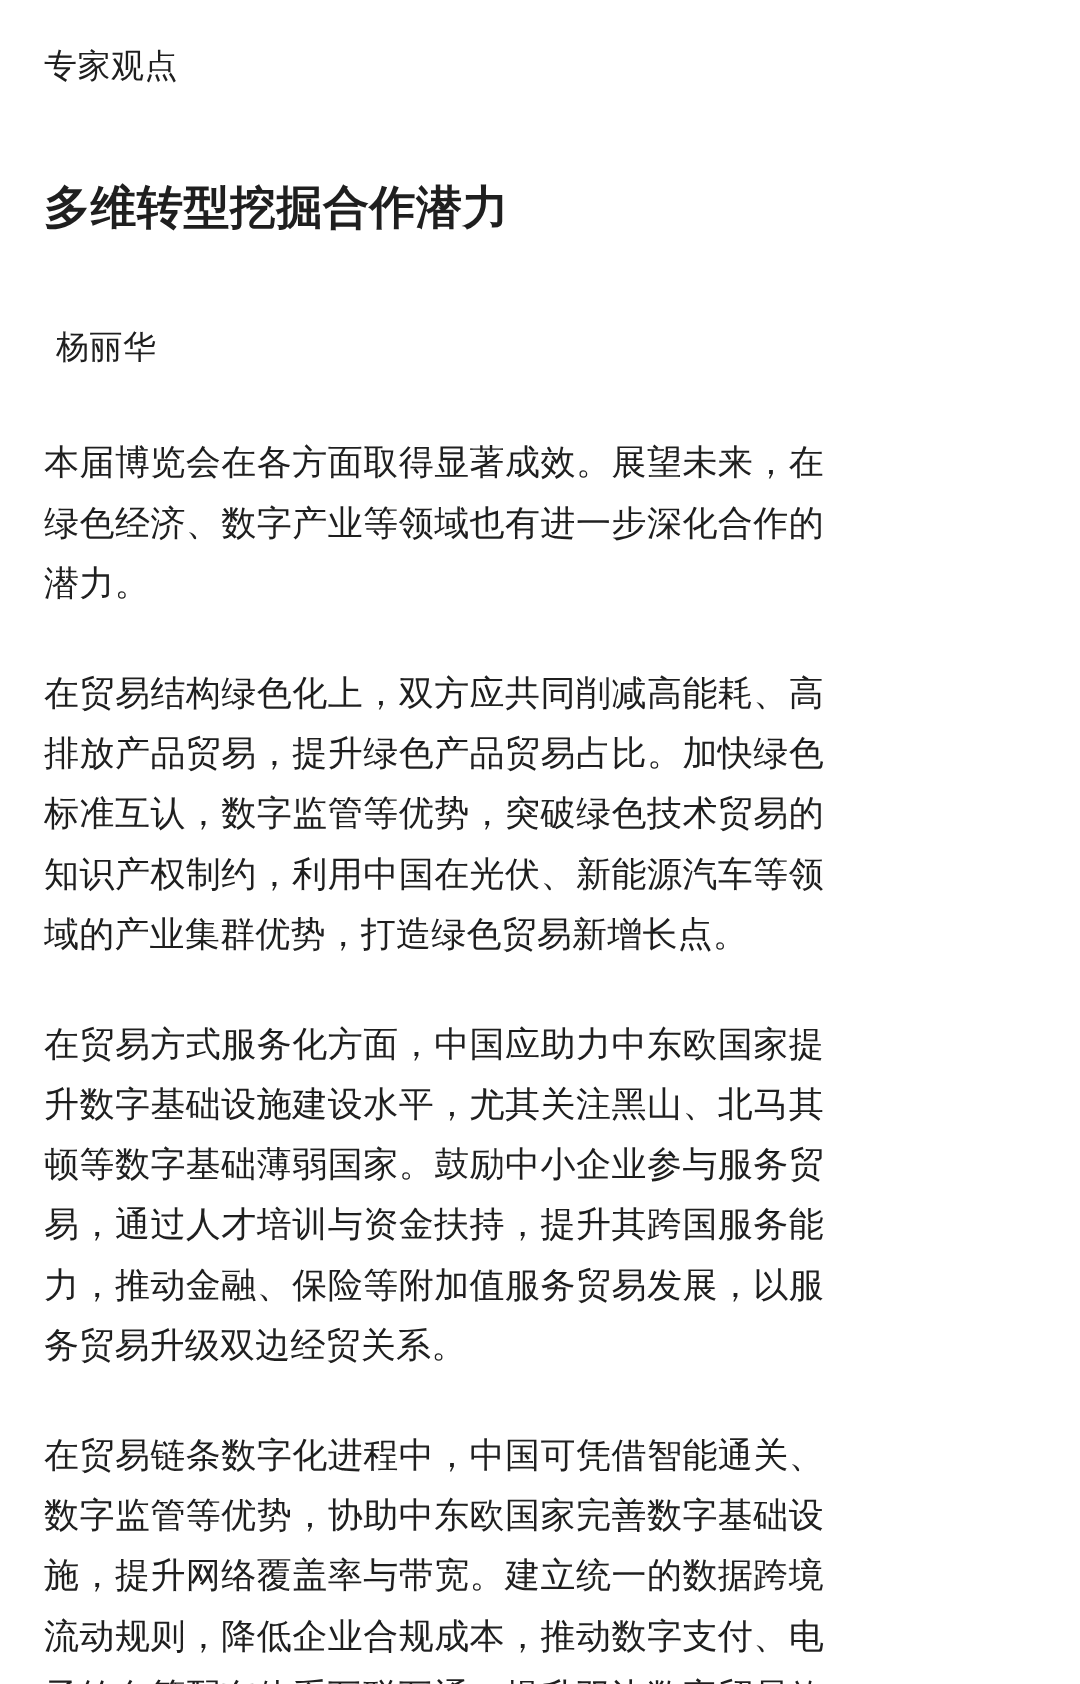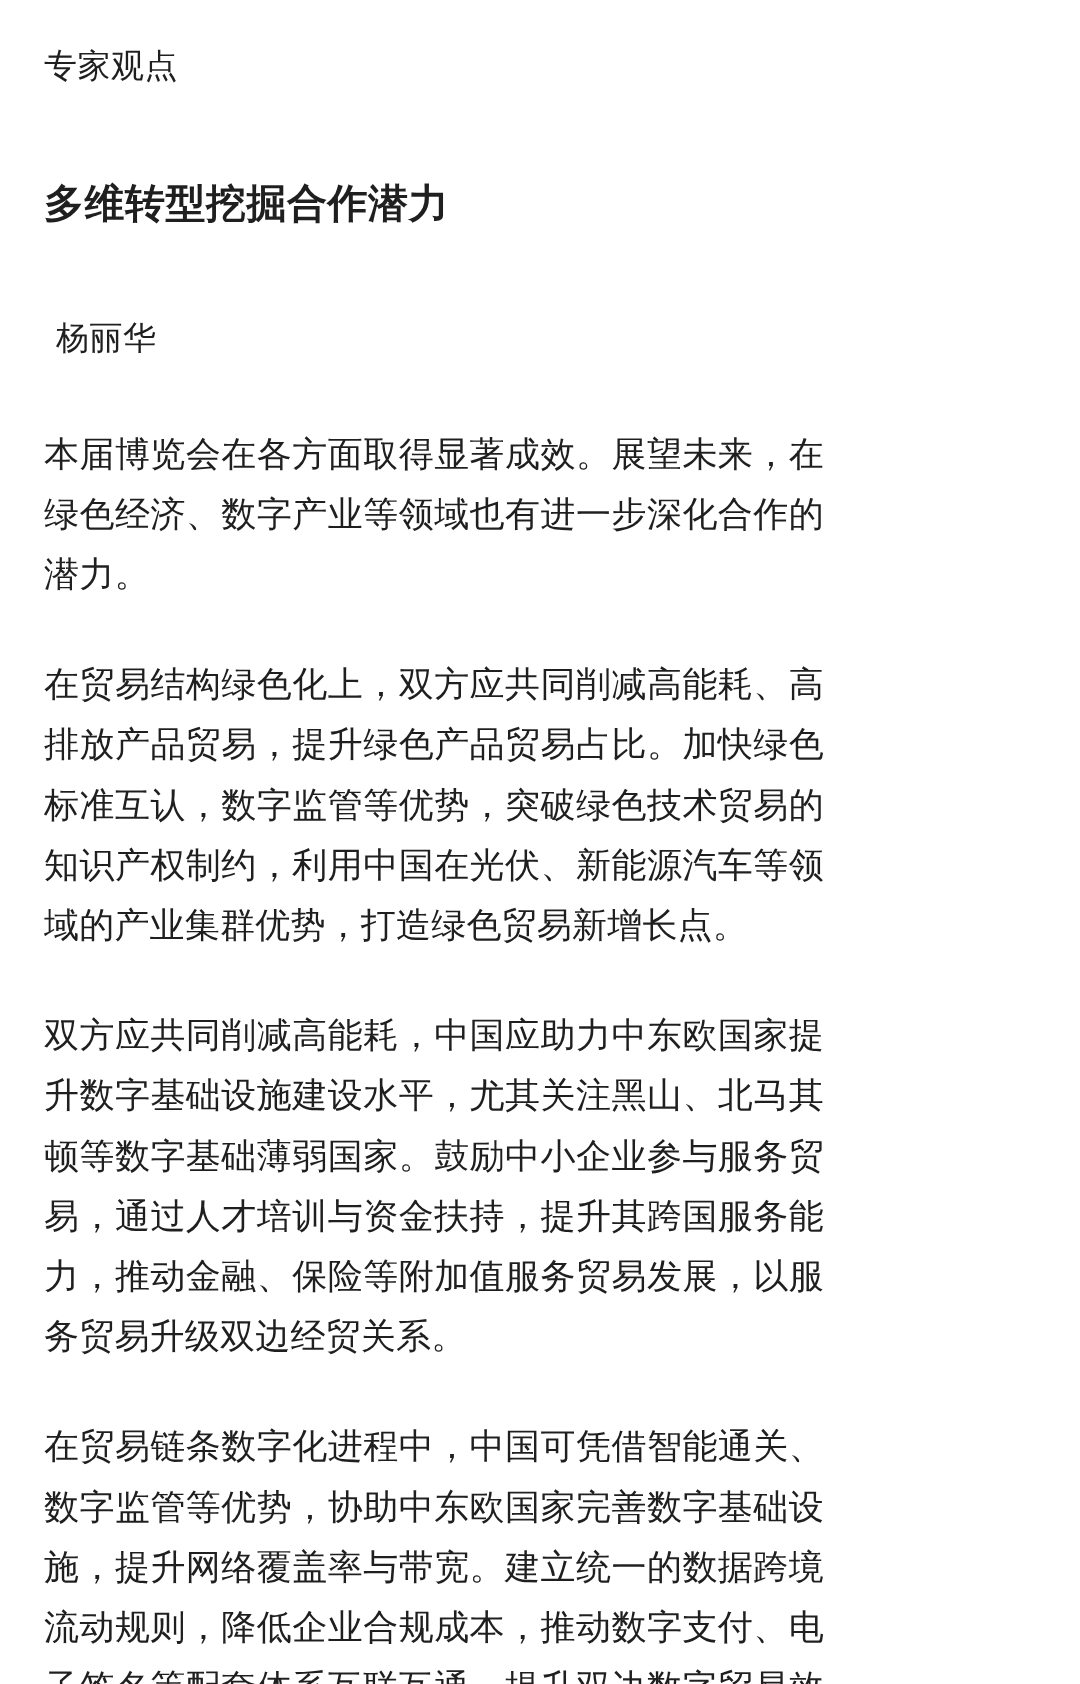--- a/index.html
+++ b/index.html
@@ -22,21 +22,21 @@
     background: #ffffff;
   }
   .kicker {
     font-size: 33px;
     line-height: 1.45;
     color: #1f1f1f;
     margin: 14px 0 0 0;
     letter-spacing: 0.5px;
   }
   .headline {
-    font-size: 40px;
+    font-size: 46px;
     line-height: 1.45;
     color: #1f1f1f;
     margin: 84px 0 0 0;
     letter-spacing: 0.5px;
   }
   .byline {
     font-size: 33px;
     line-height: 1.45;
     color: #1f1f1f;
     margin: 82px 0 0 12px;
@@ -65,17 +65,17 @@
 
   <div class="kicker">专家观点</div>
 
   <h1 class="headline">多维转型挖掘合作潜力</h1>
 
   <div class="byline">杨丽华</div>
 
   <div class="body-block">
     <p class="para">本届博览会在各方面取得显著成效。展望未来，在绿色经济、数字产业等领域也有进一步深化合作的潜力。</p>
     <p class="para">在贸易结构绿色化上，双方应共同削减高能耗、高排放产品贸易，提升绿色产品贸易占比。加快绿色标准互认，数字监管等优势，突破绿色技术贸易的知识产权制约，利用中国在光伏、新能源汽车等领域的产业集群优势，打造绿色贸易新增长点。</p>
-    <p class="para">双方应共同削减高能耗，中国应助力中东欧国家提升数字基础设施建设水平，尤其关注黑山、北马其顿等数字基础薄弱国家。鼓励中小企业参与服务贸易，通过人才培训与资金扶持，提升其跨国服务能力，推动金融、保险等附加值服务贸易发展，以服务贸易升级双边经贸关系。</p>
+    <p class="para">在贸易方式服务化方面，中国应助力中东欧国家提升数字基础设施建设水平，尤其关注黑山、北马其顿等数字基础薄弱国家。鼓励中小企业参与服务贸易，通过人才培训与资金扶持，提升其跨国服务能力，推动金融、保险等附加值服务贸易发展，以服务贸易升级双边经贸关系。</p>
     <p class="para">在贸易链条数字化进程中，中国可凭借智能通关、数字监管等优势，协助中东欧国家完善数字基础设施，提升网络覆盖率与带宽。建立统一的数据跨境流动规则，降低企业合规成本，推动数字支付、电子签名等配套体系互联互通，提升双边数字贸易效率。</p>
   </div>
 
 </div>
 
 </body></html>

